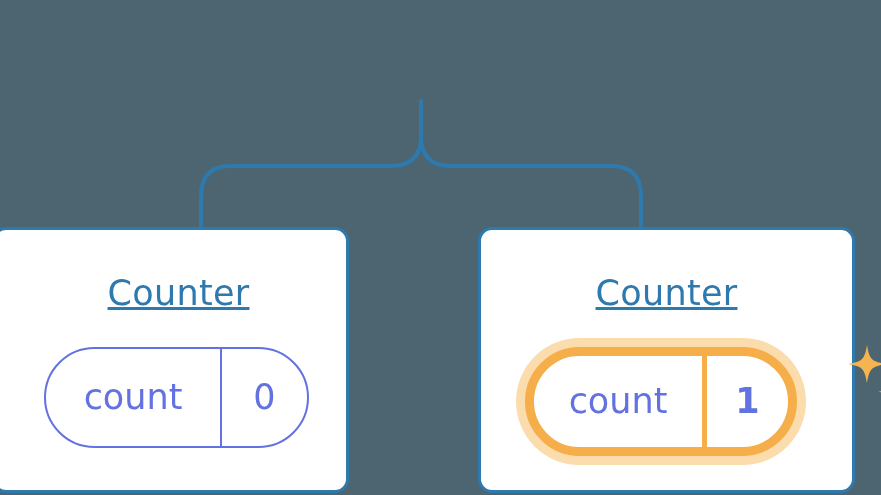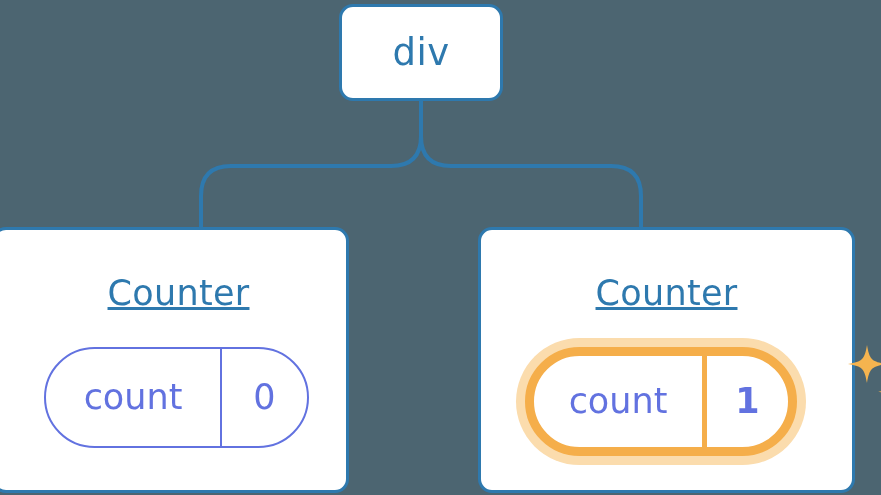--- a/index.html
+++ b/index.html
@@ -159,23 +159,20 @@
 <body>
 
 <div id="stage">
 
   <svg id="connectors" viewBox="0 0 881 495" width="881" height="495" fill="none">
 
     <path d="M421 101 L421 136 Q421 166 391 166 L231 166 Q201 166 201 196 L201 228" stroke="#2e79ae" stroke-width="4" fill="none" stroke-linecap="round" stroke-linejoin="round"></path>
     <path d="M421 101 L421 136 Q421 166 451 166 L611 166 Q641 166 641 196 L641 228" stroke="#2e79ae" stroke-width="4" fill="none" stroke-linecap="round" stroke-linejoin="round"></path>
   </svg>
 
-  <div class="node" id="node-root">
-    <span class="root-label">div</span>
-  </div>
 
   <div class="node" id="node-left">
     <div class="card-inner">
       <div class="card-title">Counter</div>
 
       <div class="pill-wrap">
         <div class="pill">
           <div class="cell cell-key">count</div>
           <div class="cell cell-val">0</div>
         </div>

